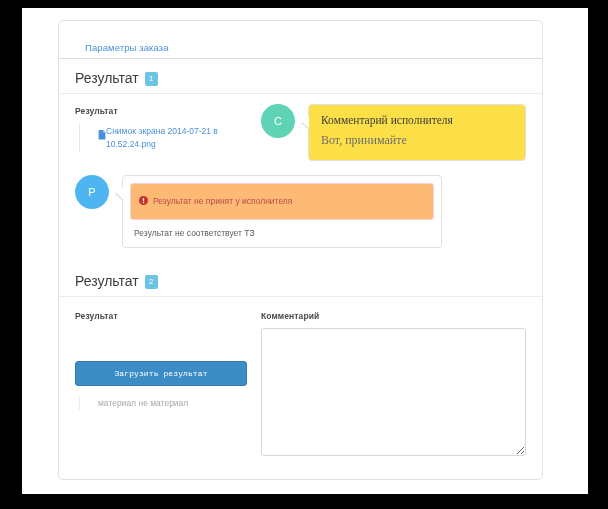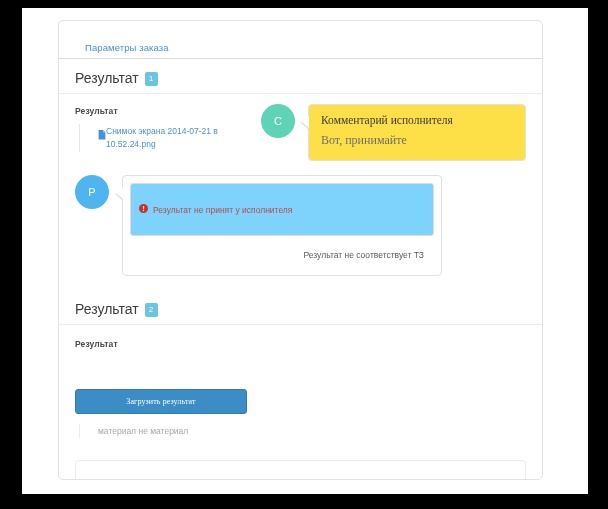--- a/index.html
+++ b/index.html
@@ -245,68 +245,67 @@
     left: -8px;
     border-width: 7px 8px 7px 0;
     border-color: transparent #e0e0e0 transparent transparent;
   }
   .reject-bubble:after {
     left: -7px;
     border-width: 6px 7px 6px 0;
     border-color: transparent #ffffff transparent transparent;
   }
   .alert-danger {
-    background: #7dd3fc;
+    background: #fdba74;
     border: 1px solid #eed3d7;
     border-radius: 3px;
     color: #b94a48;
     font-size: 8.5px;
-    padding: 20px 8px;
-    display: flex;
-    align-items: flex-end;
+    padding: 12px 8px;
+    display: flex;
+    align-items: center;
     gap: 5px;
     box-sizing: border-box;
   }
   .alert-icon { flex: 0 0 auto; }
   .reject-body {
     padding: 8px 4px 0 4px;
   }
   .reject-title {
     font-size: 8.5px;
     font-weight: bold;
     color: #3f3f3f;
     margin: 0 0 2px 0;
     letter-spacing: 0.1px;
   }
   .reject-text {
     font-size: 8.5px;
     color: #5a5a5a;
-    margin: 6px;
-    text-align: right;
+    margin: 0;
   }
 
   
   .sec2-body {
     padding: 12px 16px 12px 16px;
     box-sizing: border-box;
   }
   .upload-col {
     width: 186px;
     flex: 0 0 186px;
     box-sizing: border-box;
     padding-right: 14px;
   }
   .btn-upload {
     display: block;
     width: 100%;
     background: #3c8dc5;
     border: 1px solid #357ab0;
     color: #ffffff;
     font-size: 8px;
-    font-family: Liberation Serif, serif;
+    font-family: Liberation Mono, monospace;
     padding: 7px 4px;
     border-radius: 3px;
     cursor: pointer;
     letter-spacing: 0.1px;
     box-sizing: border-box;
     margin-top: 40px;
   }
   .empty-note {
     font-size: 8.5px;
     color: #a8a8a8;
@@ -422,20 +421,24 @@
 
       <div class="sec2-body">
         <div class="row">
 
           <div class="upload-col">
             <div class="col-label">Результат</div>
             <button class="btn-upload">Загрузить результат</button>
             <div class="empty-note">материал не материал</div>
           </div>
 
+          <div class="comment-col">
+            <div class="comment-label">Комментарий</div>
+            <textarea class="comment-area" placeholder="" style=""></textarea>
+          </div>
 
         </div>
       </div>
 
       <div class="footer">
         
       </div>
 
     </div>
   </div>

